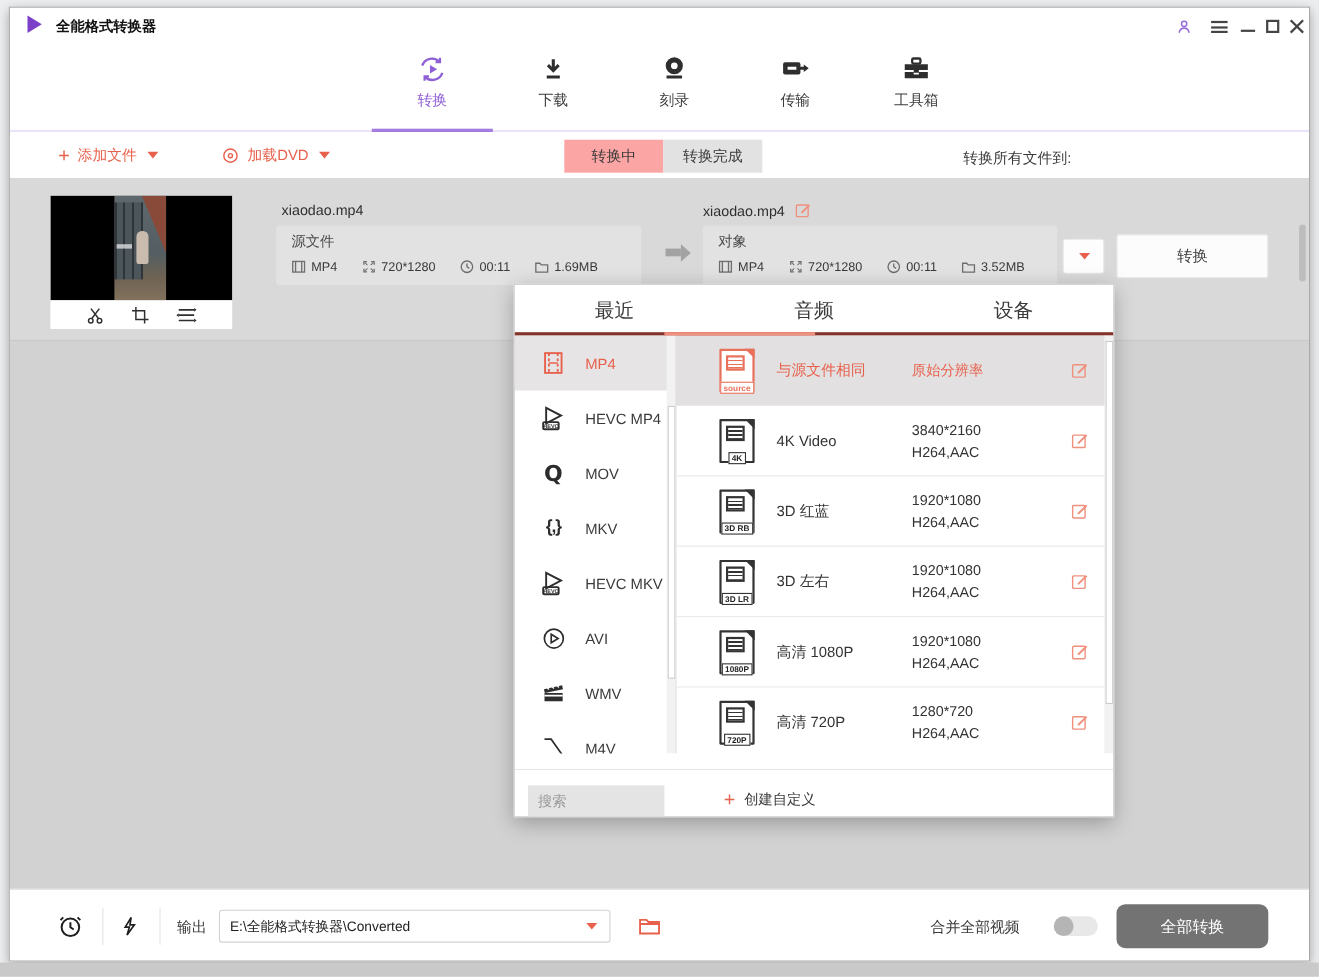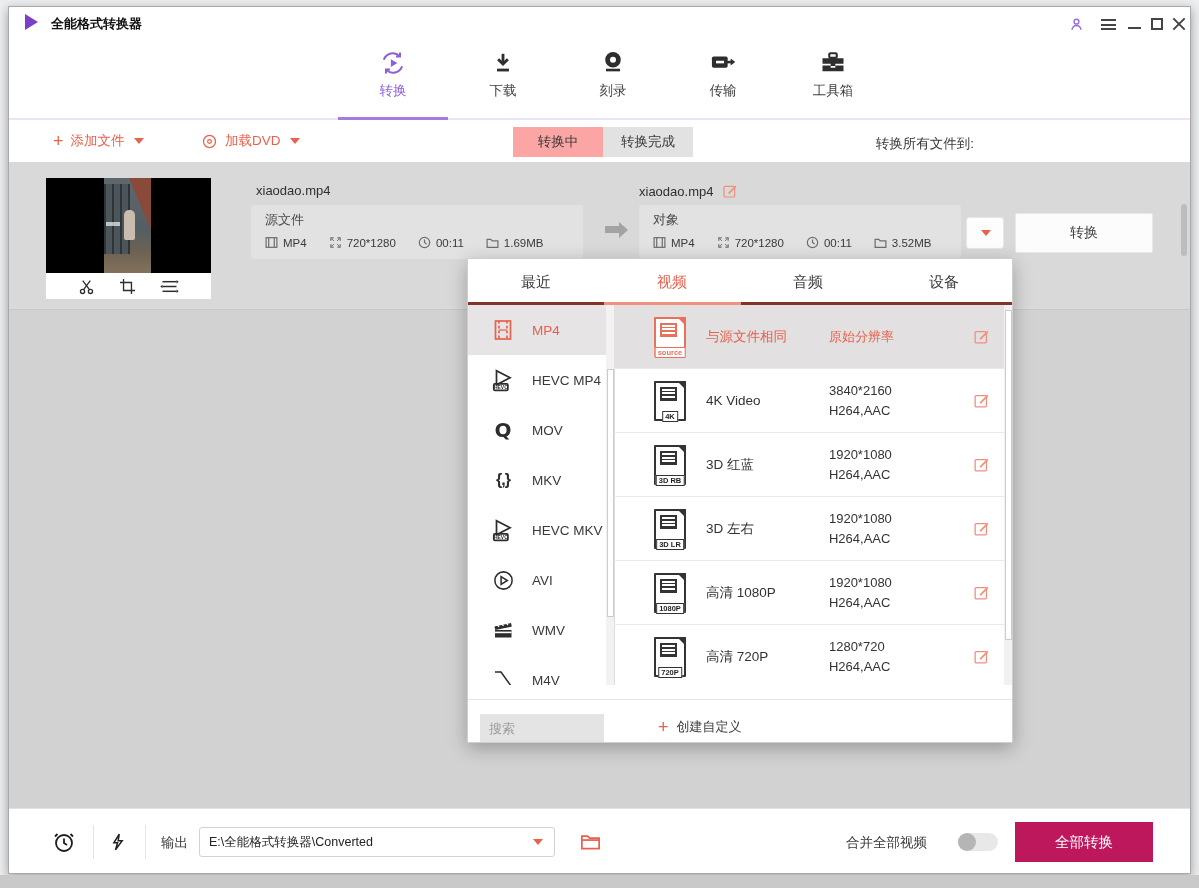--- a/index.html
+++ b/index.html
@@ -81,21 +81,21 @@
   .flow-arrow::after { content:""; position:absolute; left:14px; top:-4.5px; width:0; height:0;
     border-left:9px solid #a3a3a3; border-top:8px solid transparent; border-bottom:8px solid transparent; }
   .tgt-dd-btn { position:absolute; left:957px; top:55px; width:38px; height:32px; background:#fdfdfd; border:1px solid #e6e6e6; border-radius:3px;
     display:flex; align-items:center; justify-content:center; cursor:pointer; }
   .convert-btn { position:absolute; left:1006px; top:51px; width:138px; height:40px; background:#fcfcfc; border:1px solid #e8e8e8; border-radius:2px;
     display:flex; align-items:center; justify-content:center; font-size:14px; color:#3f3f3f; cursor:pointer; }
   
   .popup { position:absolute; left:458px; top:251px; width:546px; height:485px; background:#fff;
     border:1px solid #cfcfcf; box-shadow:0 5px 18px rgba(0,0,0,.28); z-index:10; }
   .pp-tabs { position:relative; height:46px; display:flex; }
-  .pp-tab { flex:1; display:flex; align-items:center; justify-content:center; font-size:15px; color:#3c3c3c; cursor:pointer; }
+  .pp-tab { flex:1; display:flex; align-items:center; justify-content:center; font-size:18px; color:#3c3c3c; cursor:pointer; }
   .pp-tab.active { color:#e8614d; }
   .pp-maroon { position:absolute; left:0; right:0; bottom:0; height:3px; background:#84332a; }
   .pp-salmon { position:absolute; left:136px; width:137px; bottom:0; height:3px; background:#f09180; z-index:2; }
   .pp-body { position:absolute; left:0; top:46px; right:0; bottom:57px; }
   .pp-divider { position:absolute; left:146px; top:0; bottom:0; width:1px; background:#ddd; }
   .fmt-list { position:absolute; left:0; top:0; width:146px; bottom:0; overflow:hidden; }
   .fmt-item { height:50px; display:flex; align-items:center; padding-left:22px; gap:16px; font-size:13.5px; color:#3a3a3a; cursor:pointer; }
   .fmt-item.active { background:#e6e4e4; color:#e8614d; }
   .fmt-ico { width:26px; height:26px; display:flex; align-items:center; justify-content:center; flex:none; }
   .q-glyph { font-size:20px; font-weight:bold; color:#2d2d2d; font-family:"DejaVu Sans",sans-serif; }
@@ -133,21 +133,21 @@
   .footer { position:absolute; left:0; bottom:0; right:0; height:65px; background:#fff; border-top:1px solid #e2e2e2; }
   .ft-ico { position:absolute; top:20px; width:26px; height:26px; display:flex; align-items:center; justify-content:center; cursor:pointer; }
   .ft-sep { position:absolute; top:16px; width:1px; height:34px; background:#e4e4e4; }
   .out-label { position:absolute; left:152px; top:25px; font-size:13.5px; color:#3a3a3a; }
   .out-input { position:absolute; left:190px; top:18px; width:356px; height:30px; border:1px solid #d2d2d2; border-radius:3px;
     padding:0 26px 0 9px; font-size:12.5px; color:#222; font-family:inherit; outline:none; background:#fff; }
   .out-caret { position:absolute; left:522px; top:30px; }
   .merge-label { position:absolute; left:837px; top:25px; font-size:13.5px; color:#3a3a3a; }
   .toggle { position:absolute; left:949px; top:24px; width:40px; height:18px; background:#e8e8e8; border-radius:9px; cursor:pointer; }
   .toggle-knob { position:absolute; left:0; top:0; width:18px; height:18px; background:#b5b5b5; border-radius:50%; }
-  .convert-all-btn { position:absolute; left:1006px; top:13px; width:138px; height:40px; background:#be185d; border-radius:0;
+  .convert-all-btn { position:absolute; left:1006px; top:13px; width:138px; height:40px; background:#737373; border-radius:8px;
     display:flex; align-items:center; justify-content:center; color:#fff; font-size:14.5px; cursor:pointer; }
   svg { display:block; }
 </style>
 </head>
 <body>
 
 <div class="window">
 
   <div class="titlebar">
     <div class="logo"></div>
@@ -365,21 +365,20 @@
         <span class="caret"></span>
       </div>
       <div class="convert-btn">转换</div>
     </div>
     <div class="content-scrollthumb"></div>
   </div>
 
   <div class="popup">
     <div class="pp-tabs">
       <div class="pp-tab">最近</div>
-      <div class="pp-tab active">视频</div>
       <div class="pp-tab">音频</div>
       <div class="pp-tab">设备</div>
       <div class="pp-maroon"></div>
       <div class="pp-salmon"></div>
     </div>
 
     <div class="pp-body">
 
       <div class="fmt-list">
         <div class="fmt-item active">

